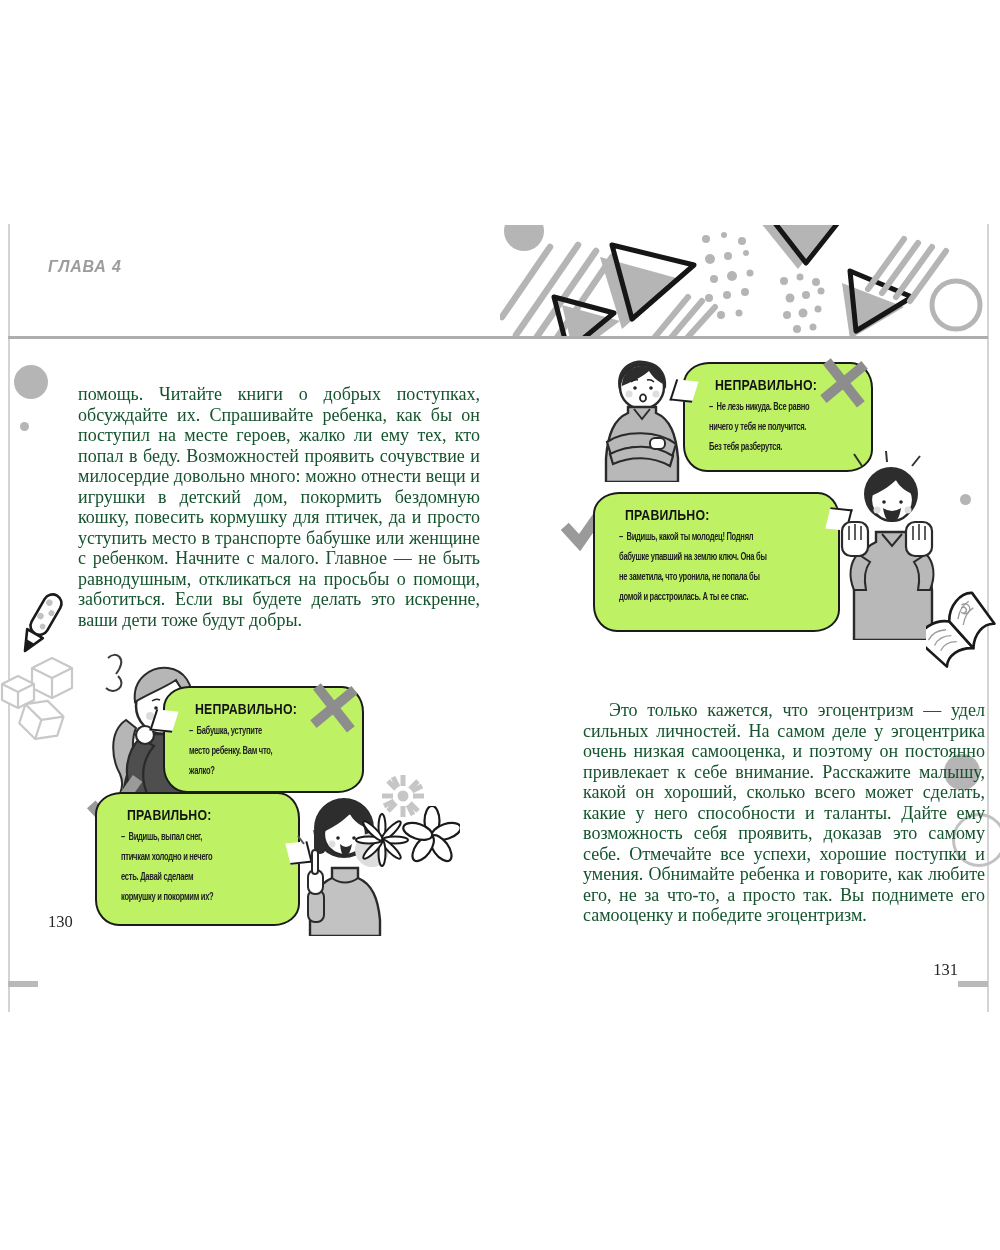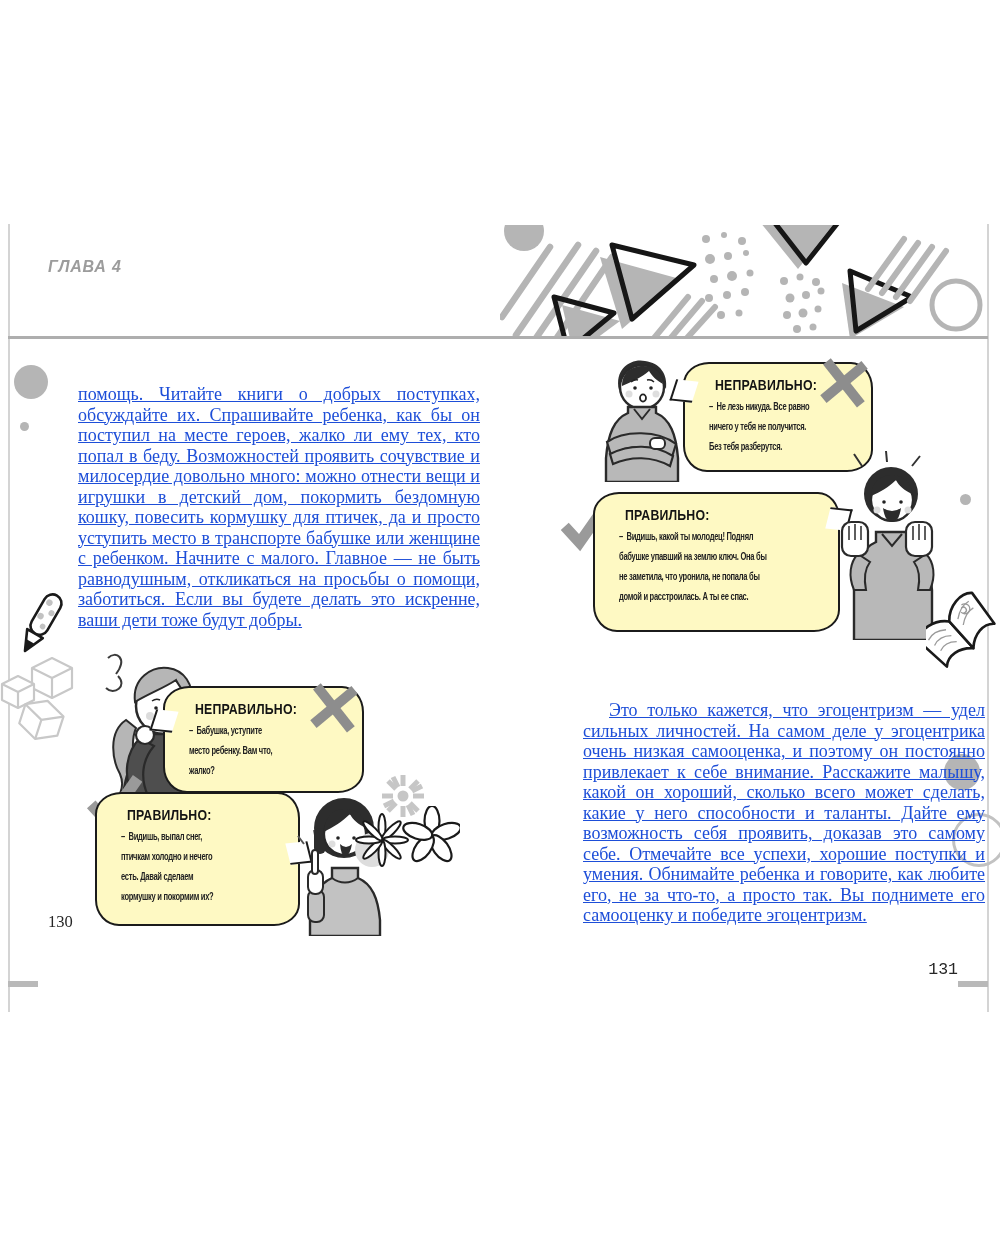--- a/index.html
+++ b/index.html
@@ -12,34 +12,34 @@
   .hrule{position:absolute;left:8px;top:336px;width:980px;height:3px;background:#aeaeae;}
   .num-dash{position:absolute;height:6px;background:#b9b9b9;}
 
   
   .chapter-label{position:absolute;left:48px;top:258px;font:700 italic 16px "Liberation Sans",sans-serif;
                  color:#9c9c9c;letter-spacing:.8px;}
   .chapter-title{position:absolute;left:48px;top:281px;font:700 italic 19.5px "Liberation Sans",sans-serif;
                  color:#3e3e3e;letter-spacing:.4px;}
 
   
-  .bodycopy{position:absolute;width:402px;font:18px/20.5px "Liberation Serif",serif;color:#1d4ed8;
-            text-align:justify;text-decoration:underline;}
+  .bodycopy{position:absolute;width:402px;font:18px/20.5px "Liberation Serif",serif;color:#14532d;
+            text-align:justify;}
   .bodycopy.left{left:78px;top:384px;}
   .bodycopy.right{left:583px;top:700px;text-indent:26px;}
 
   
   .section-heading{position:absolute;left:583px;top:650px;font:700 italic 21px/24px "Liberation Sans",sans-serif;
                    color:#1b1b1b;letter-spacing:.4px;white-space:pre-line;}
 
   
   .pagenum{position:absolute;font:16.5px "Liberation Serif",serif;color:#262626;}
 
   
-  .bubble{position:absolute;background:#fef9c3;border:2.6px solid #1b1b1b;
+  .bubble{position:absolute;background:#bef264;border:2.6px solid #1b1b1b;
           border-radius:26px 22px 26px 24px / 22px 26px 22px 26px;
           padding:13px 14px 10px 24px;box-sizing:border-box;}
   .bubble-title{font:700 14.5px "Liberation Sans",sans-serif;color:#141414;letter-spacing:.2px;
                 transform:scaleX(.85);transform-origin:left top;white-space:pre;margin-left:6px;}
   .bubble-text{font:700 10.5px "Liberation Sans",sans-serif;color:#222;letter-spacing:-.4px;
                line-height:1.9;transform:scaleX(.72);transform-origin:left top;white-space:pre;margin-top:4px;}
   .tail{position:absolute;width:20px;height:20px;background:#fff;}
   .tail-left{left:-12px;border-left:2.6px solid #1b1b1b;border-bottom:2.6px solid #1b1b1b;
              transform:rotate(18deg) skewY(-12deg);}
   .tail-right-up{right:-12px;border-right:2.6px solid #1b1b1b;border-top:2.6px solid #1b1b1b;
@@ -325,15 +325,15 @@
     </g>
   </svg>
 
   <div class="gray-circle" style="left:960px;top:494px;width:11px;height:11px;"></div>
   <div class="gray-circle" style="left:944px;top:754px;width:36px;height:36px;"></div>
   <div class="gray-ring" style="left:952px;top:813px;width:48px;height:48px;"></div>
 
   <div class="bodycopy right">Это только кажется, что эгоцентризм — удел сильных личностей. На самом деле у эгоцентрика очень низкая самооценка, и поэтому он постоянно привлекает к себе внимание. Расскажите малышу, какой он хороший, сколько всего может сделать, какие у него способности и таланты. Дайте ему возможность себя проявить, доказав это самому себе. Отмечайте все успехи, хорошие поступки и умения. Обнимайте ребенка и говорите, как любите его, не за что-то, а просто так. Вы поднимете его самооценку и победите эгоцентризм.</div>
 
   <div class="num-dash" style="left:958px;top:981px;width:30px;"></div>
-  <div class="pagenum" style="left:920px;top:960px;width:38px;text-align:right;font-family:Liberation Mono, monospace;">131</div>
+  <div class="pagenum" style="left:920px;top:960px;width:38px;text-align:right;">131</div>
 
 </div>
 
 </body></html>

